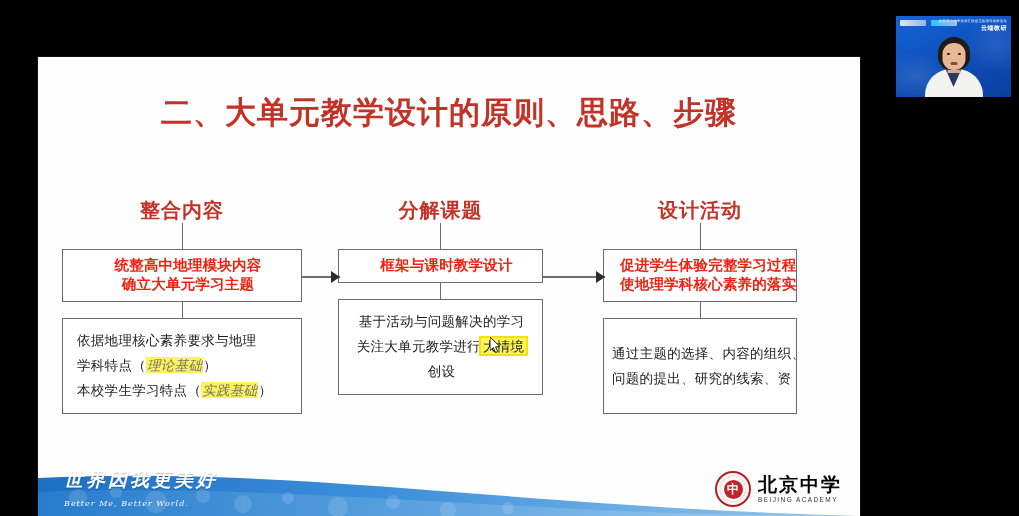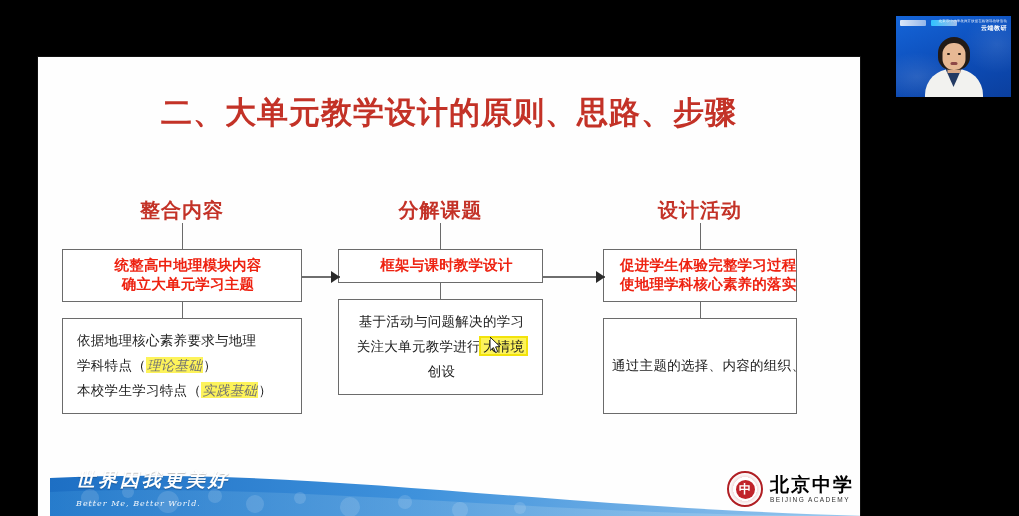--- a/index.html
+++ b/index.html
@@ -95,21 +95,21 @@
     width:0;height:0;
     border-top:6px solid transparent;
     border-bottom:6px solid transparent;
     border-left:9px solid #2b2b2b;
   }
   #arrow-1-2{left:264px;width:38px;}
   #arrow-2-3{left:505px;width:62px;}
 
   
   #footer{
-    position:absolute;left:12px;bottom:0;width:100%;height:64px;overflow:hidden;
+    position:absolute;left:0;bottom:0;width:100%;height:64px;overflow:hidden;
   }
   #footer svg{position:absolute;left:0;bottom:0;width:100%;height:64px;}
   #footer-motto{
     position:absolute;left:26px;bottom:8px;color:#ffffff;
     font-family:"DejaVu Serif","Liberation Serif",serif;
   }
   #footer-motto .cn{
     font-size:19px;font-weight:bold;letter-spacing:3px;
     font-style:italic;
     text-shadow:0 1px 1px rgba(0,0,0,.25);
@@ -254,20 +254,21 @@
     <div class="col c3">
       <div class="col-head">设计活动</div>
       <div class="vline short"></div>
       <div class="box red">
         <div class="line">促进学生体验完整学习过程</div>
         <div class="line">使地理学科核心素养的落实</div>
       </div>
       <div class="vline"></div>
       <div class="box detail" id="detail-3">
           <div class="line"><span>通过主题的选择、内容的组织、</span></div>
+          <div class="line"><span>问题的提出、研究的线索、资</span></div>
         </div>
     </div>
 
     <div class="harrow" id="arrow-1-2">
       <div class="shaft"></div>
       <div class="head"></div>
     </div>
     <div class="harrow" id="arrow-2-3">
       <div class="shaft"></div>
       <div class="head"></div>

